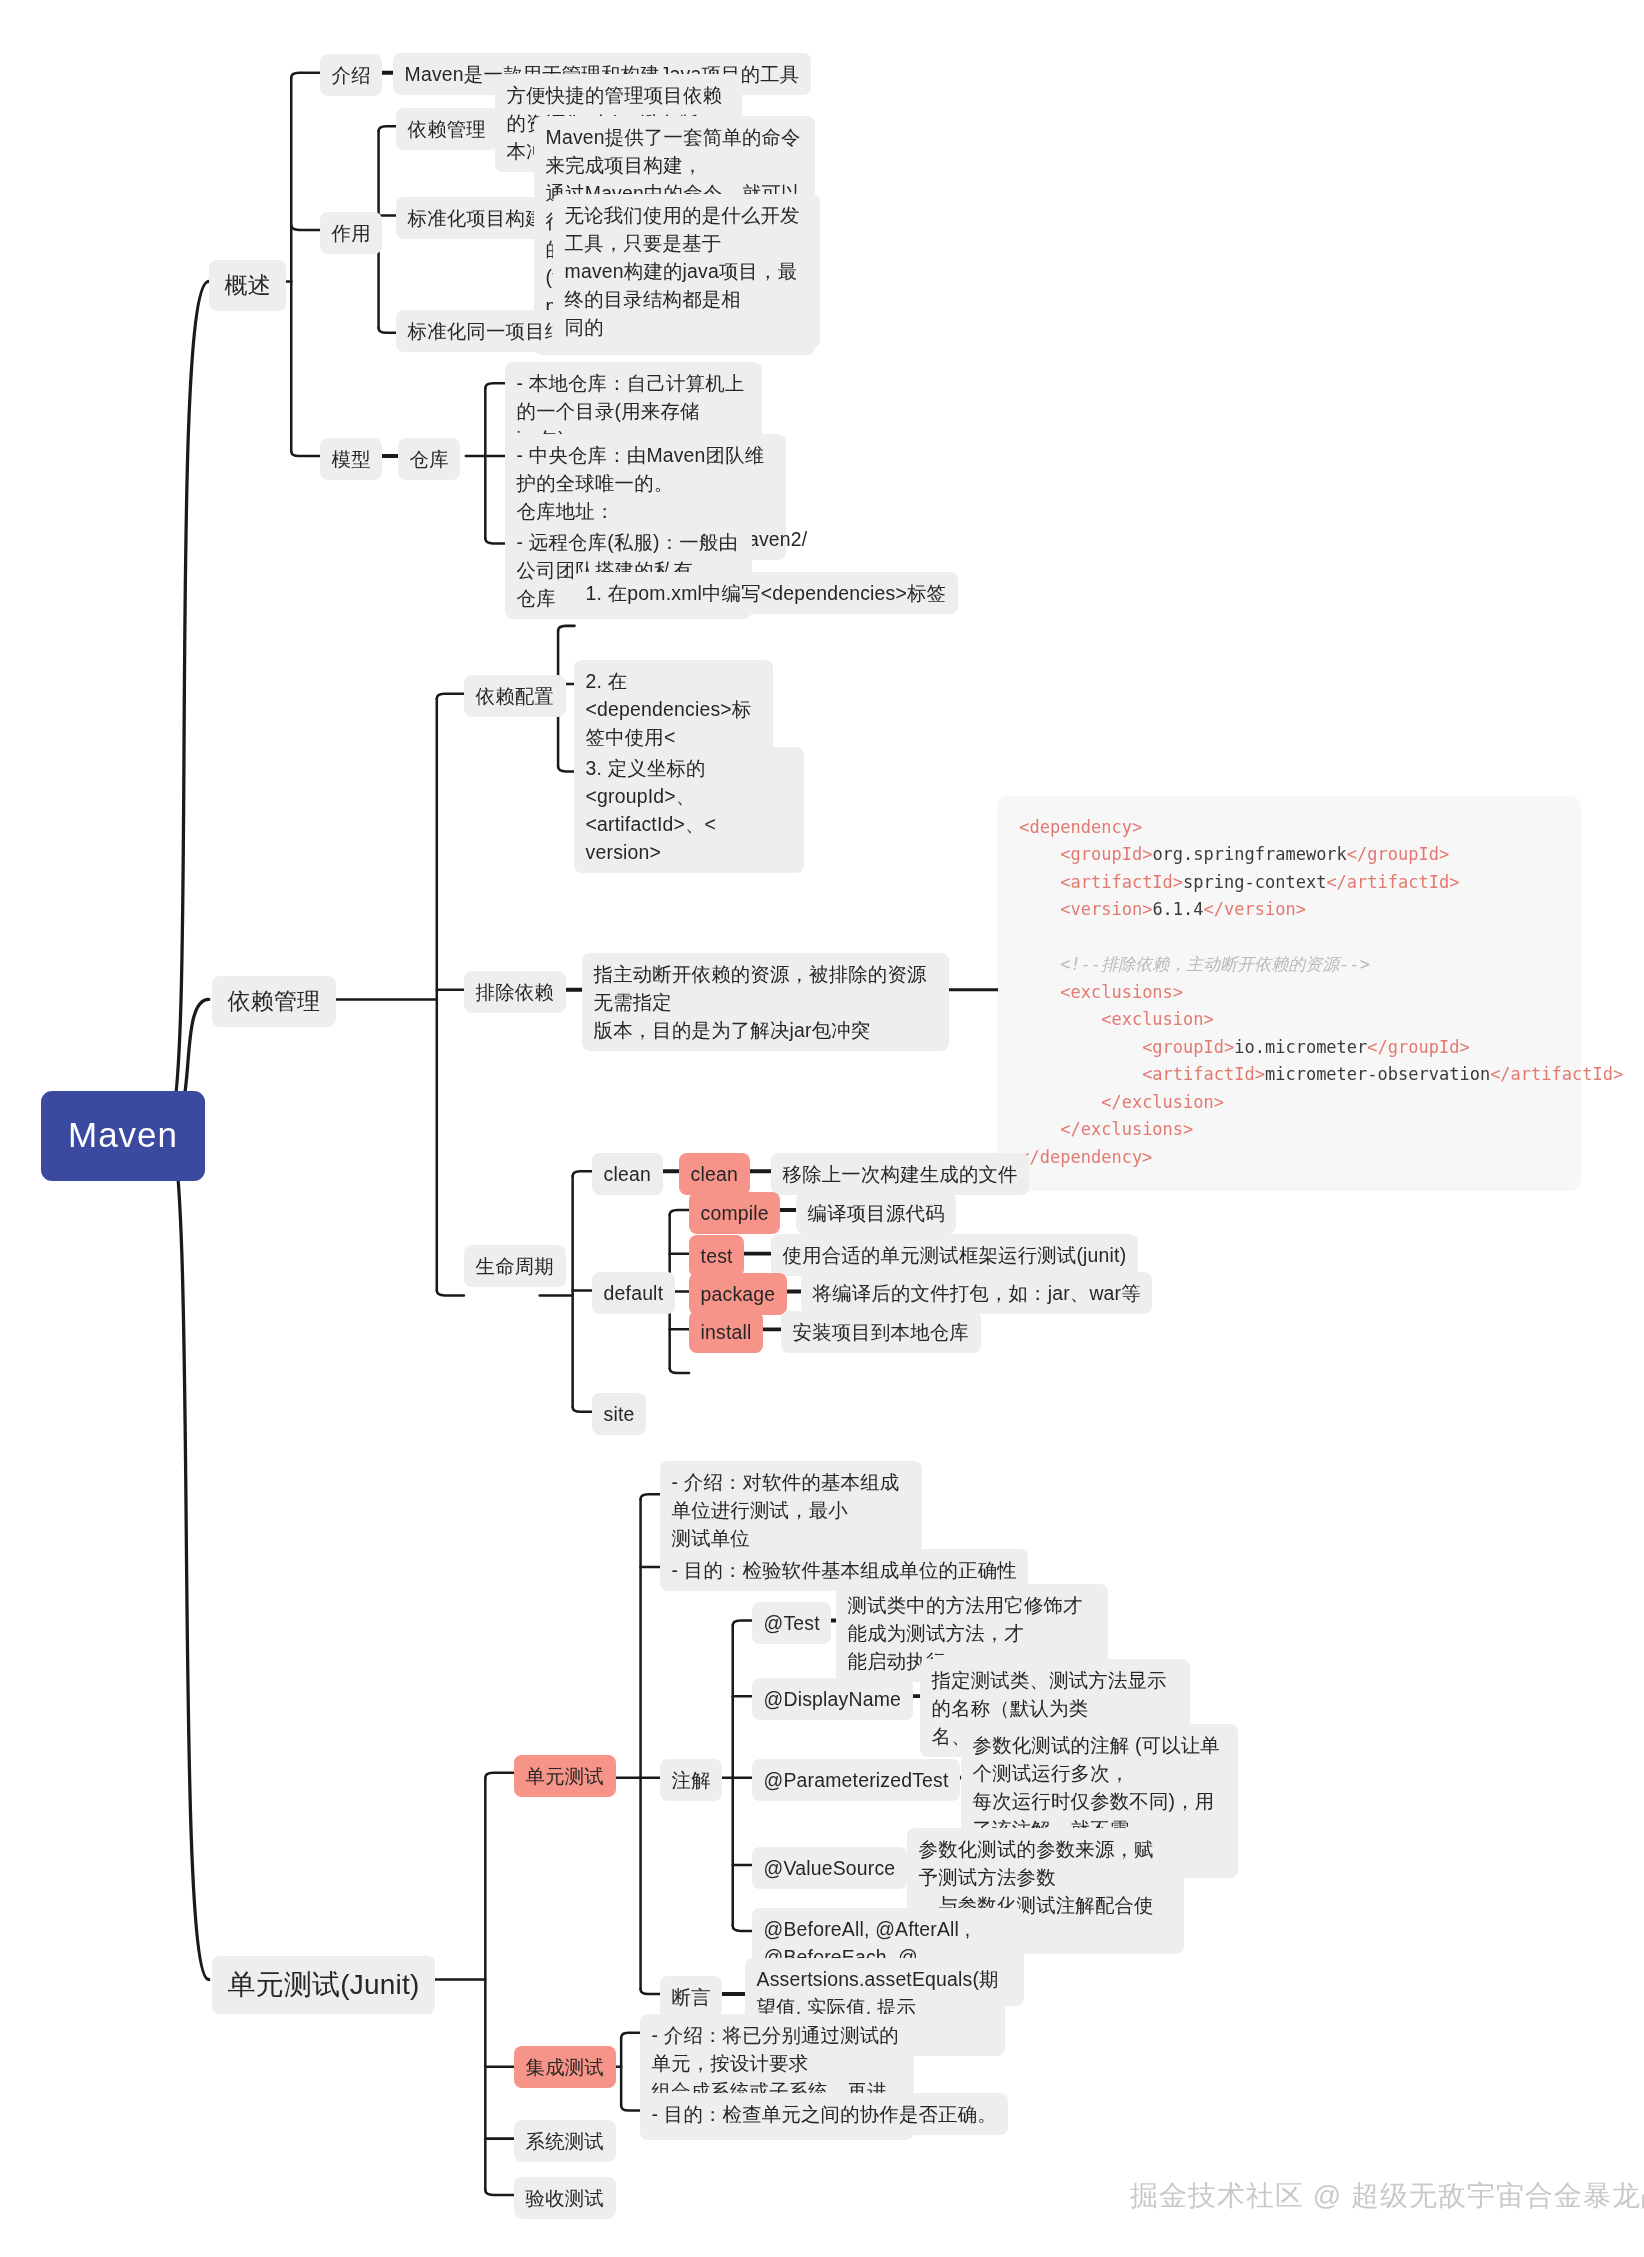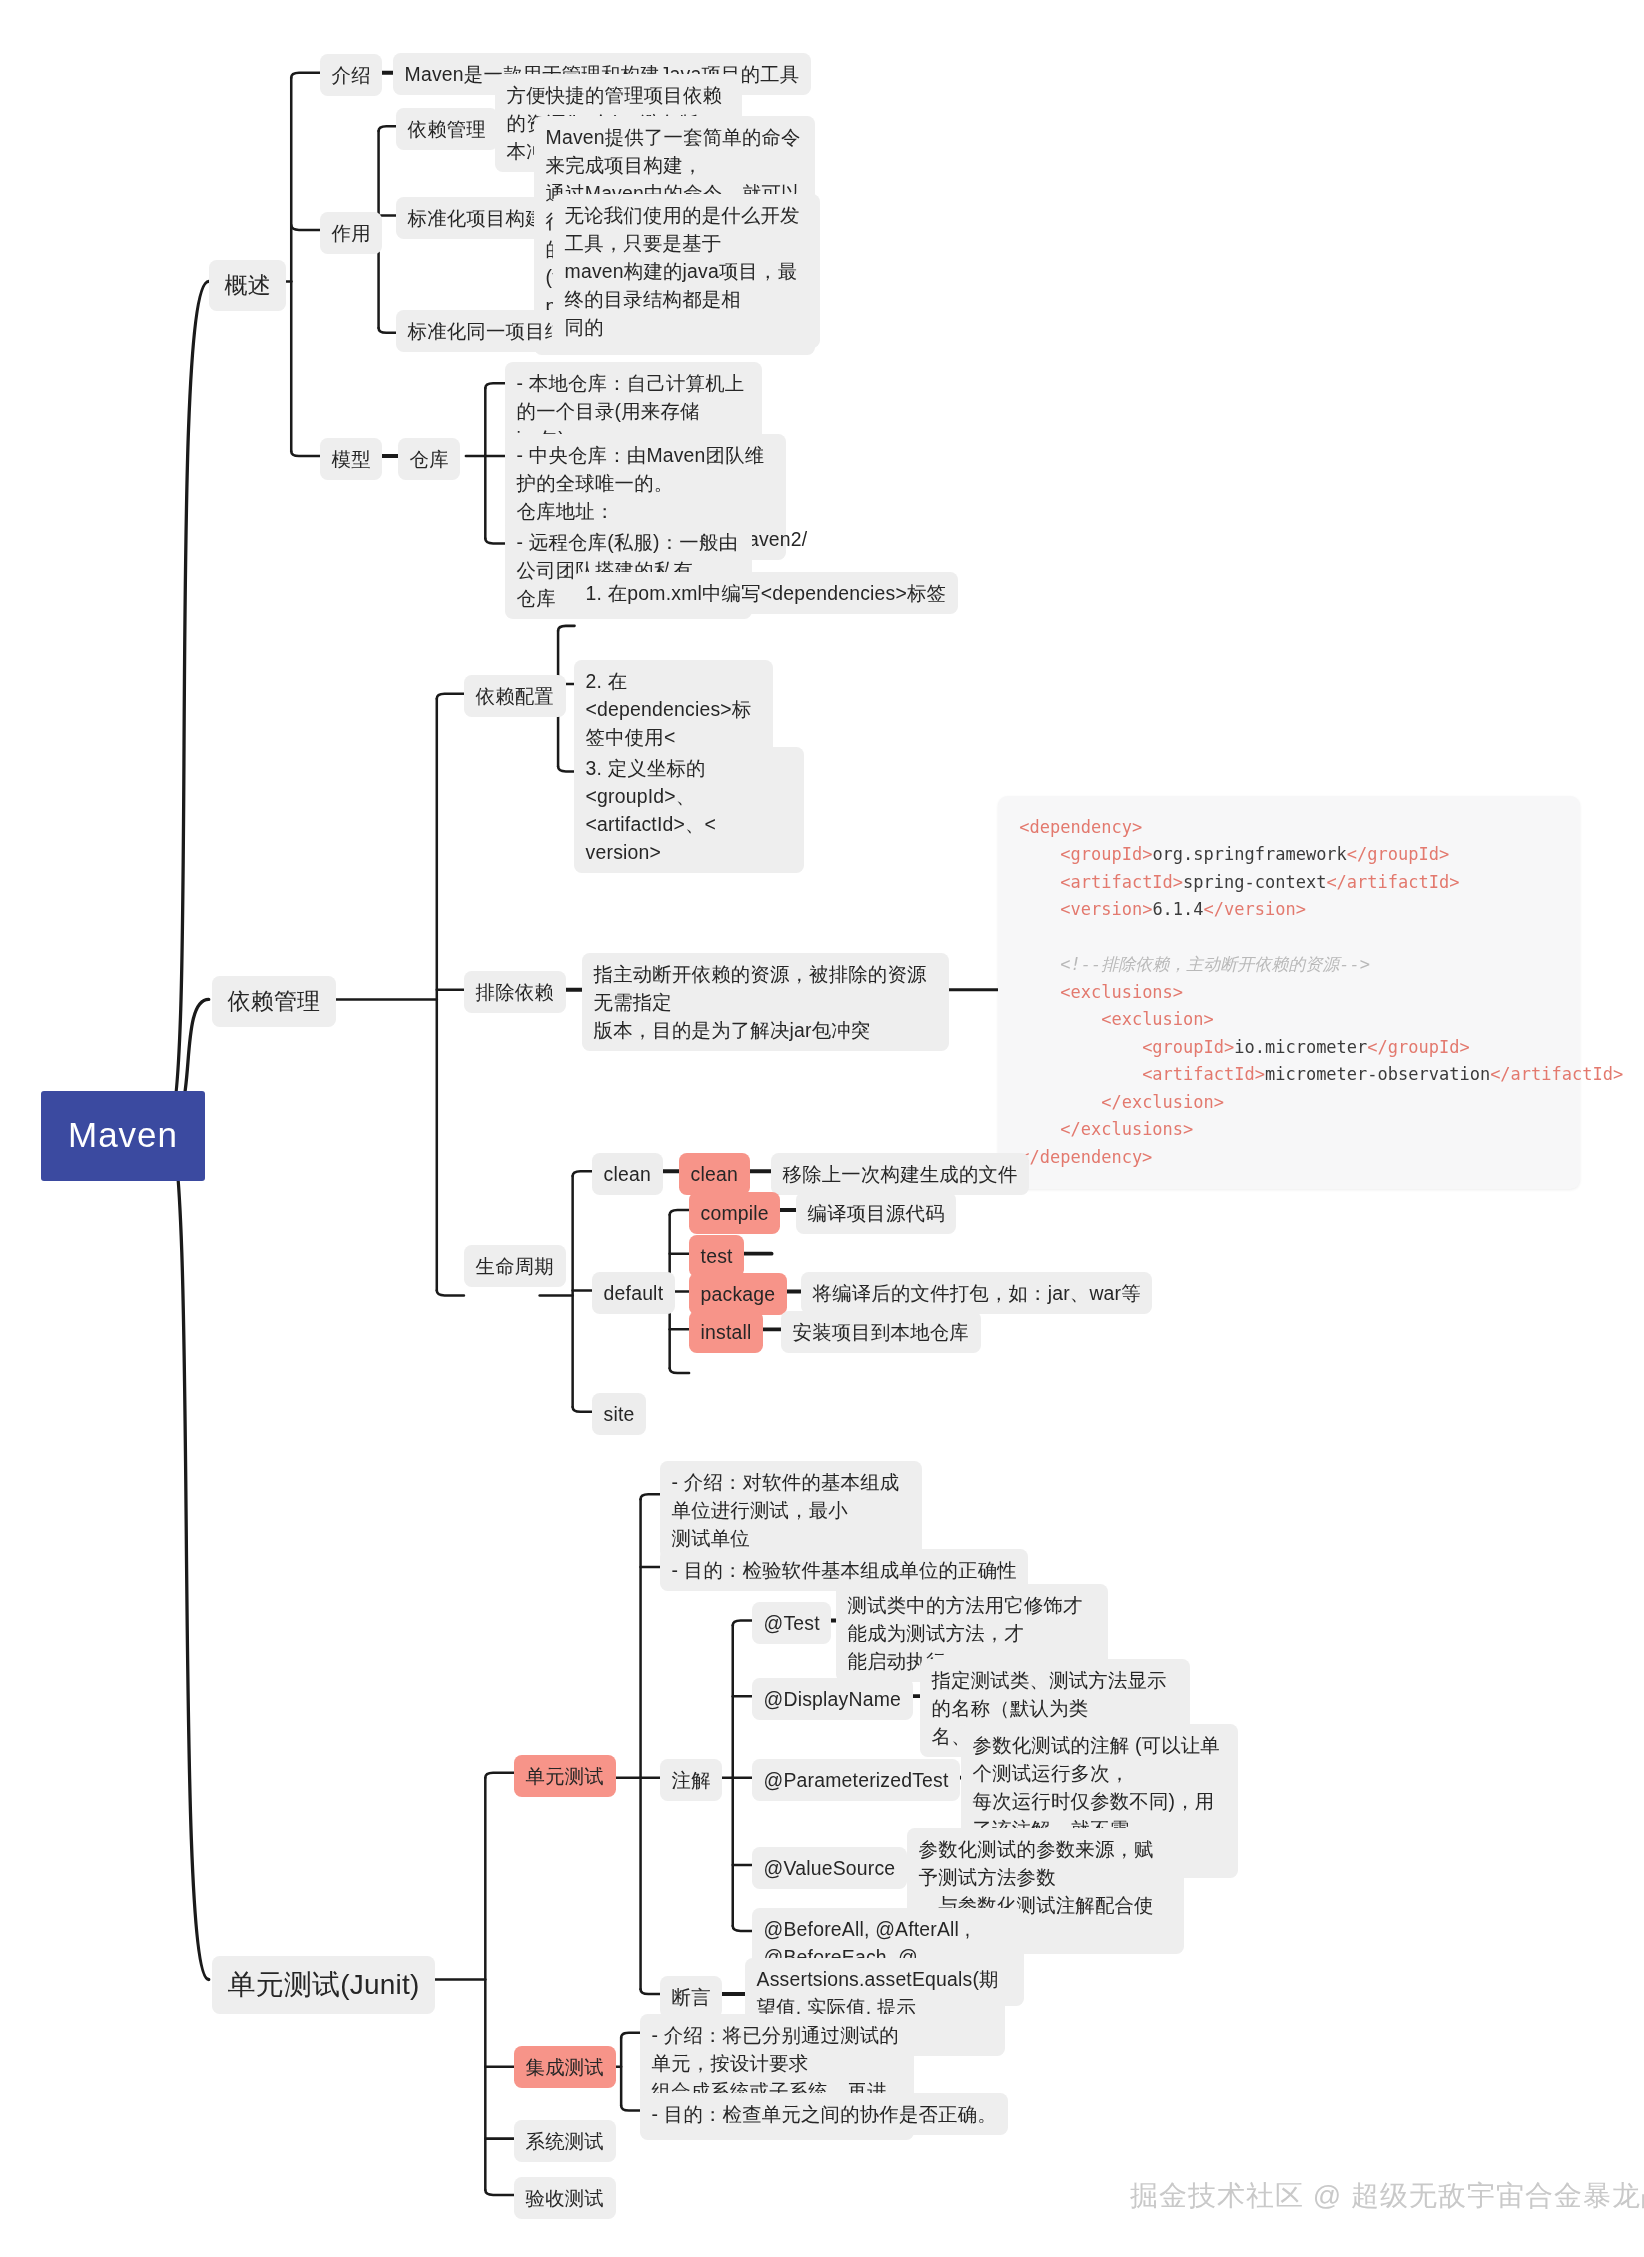--- a/index.html
+++ b/index.html
@@ -23,21 +23,21 @@
     line-height:1.45;
     padding:6.8px 11.6px;
     white-space:pre-wrap;
     letter-spacing:0.2px;
   }
   .root {
     background:#3b4aa0;
     color:#ffffff;
     font-size:35px;
     font-weight:400;
-    border-radius:3px;
+    border-radius:11px;
     padding:19.4px 27px;
     letter-spacing:1px;
   }
   .pink { background:#f79489; color:#262626; }
   .plain { background:#ededed; }
 
   .code {
     position:absolute;
     background:#f7f7f8;
     border-radius:9.7px;
@@ -240,20 +240,21 @@
   <div class="node plain" style="left:592px; top:1272px;">default</div>
   <div class="node plain" style="left:592px; top:1393px;">site</div>
 
   <div class="node pink" style="left:679px; top:1153px;">clean</div>
   <div class="node" style="left:771px; top:1153px;">移除上一次构建生成的文件</div>
 
   <div class="node pink" style="left:689px; top:1192px;">compile</div>
   <div class="node" style="left:796px; top:1192px;">编译项目源代码</div>
 
   <div class="node pink" style="left:689px; top:1235px;">test</div>
+  <div class="node" style="left:771px; top:1234px;">使用合适的单元测试框架运行测试(junit)</div>
 
   <div class="node pink" style="left:689px; top:1273px;">package</div>
   <div class="node" style="left:801px; top:1272px;">将编译后的文件打包，如：jar、war等</div>
 
   <div class="node pink" style="left:689px; top:1311px;">install</div>
   <div class="node" style="left:781px; top:1311px;">安装项目到本地仓库</div>
 
   <div class="node" style="left:212px; top:1956px; font-size:28px; padding:8.7px 15.5px;">单元测试(Junit)</div>
 
   <div class="node pink" style="left:514px; top:1755px;">单元测试</div>

